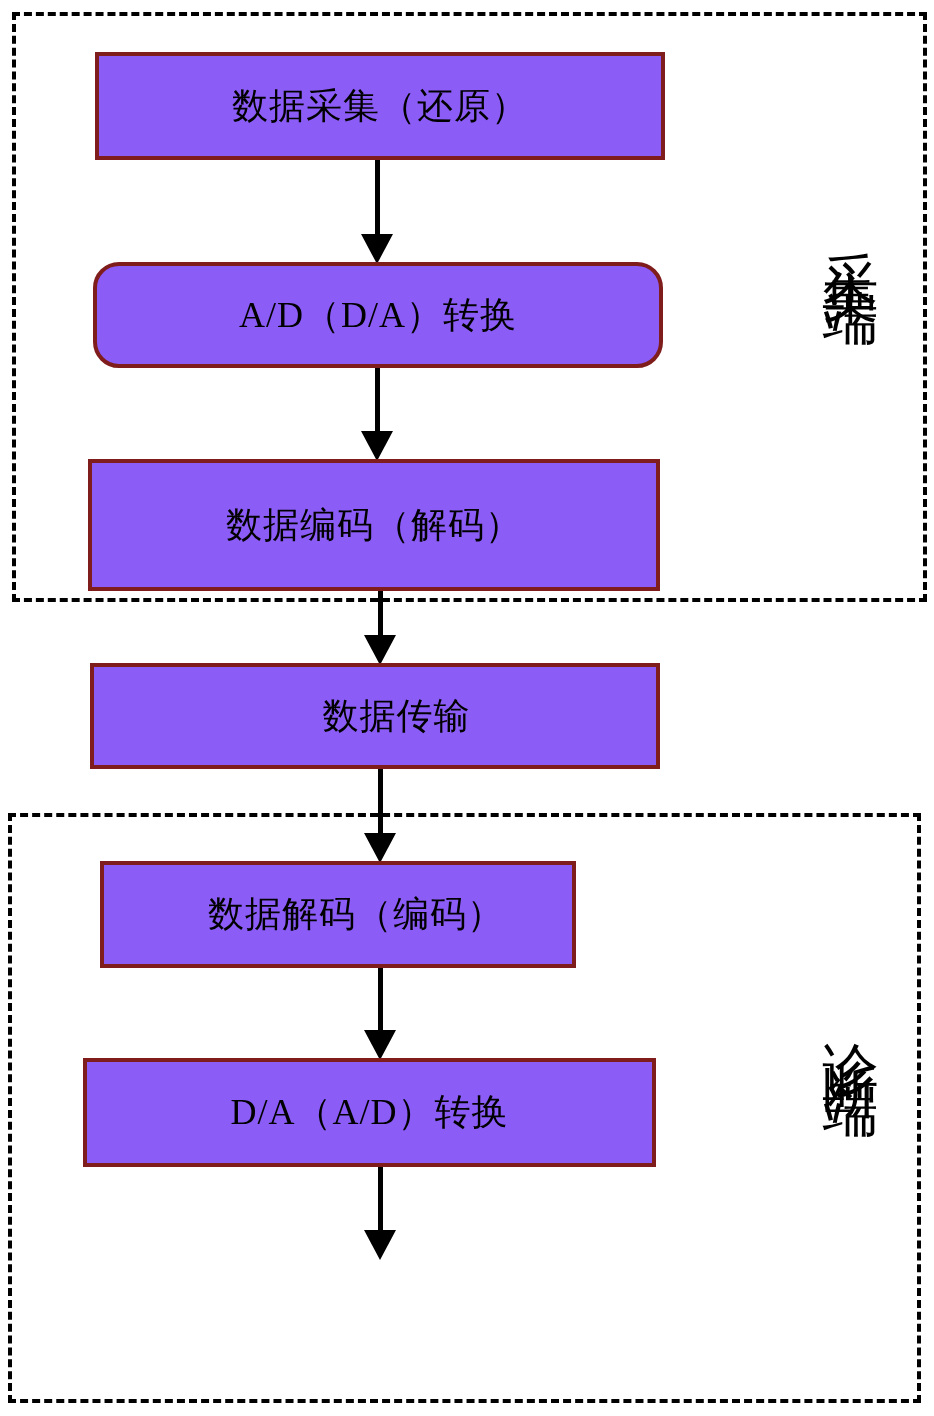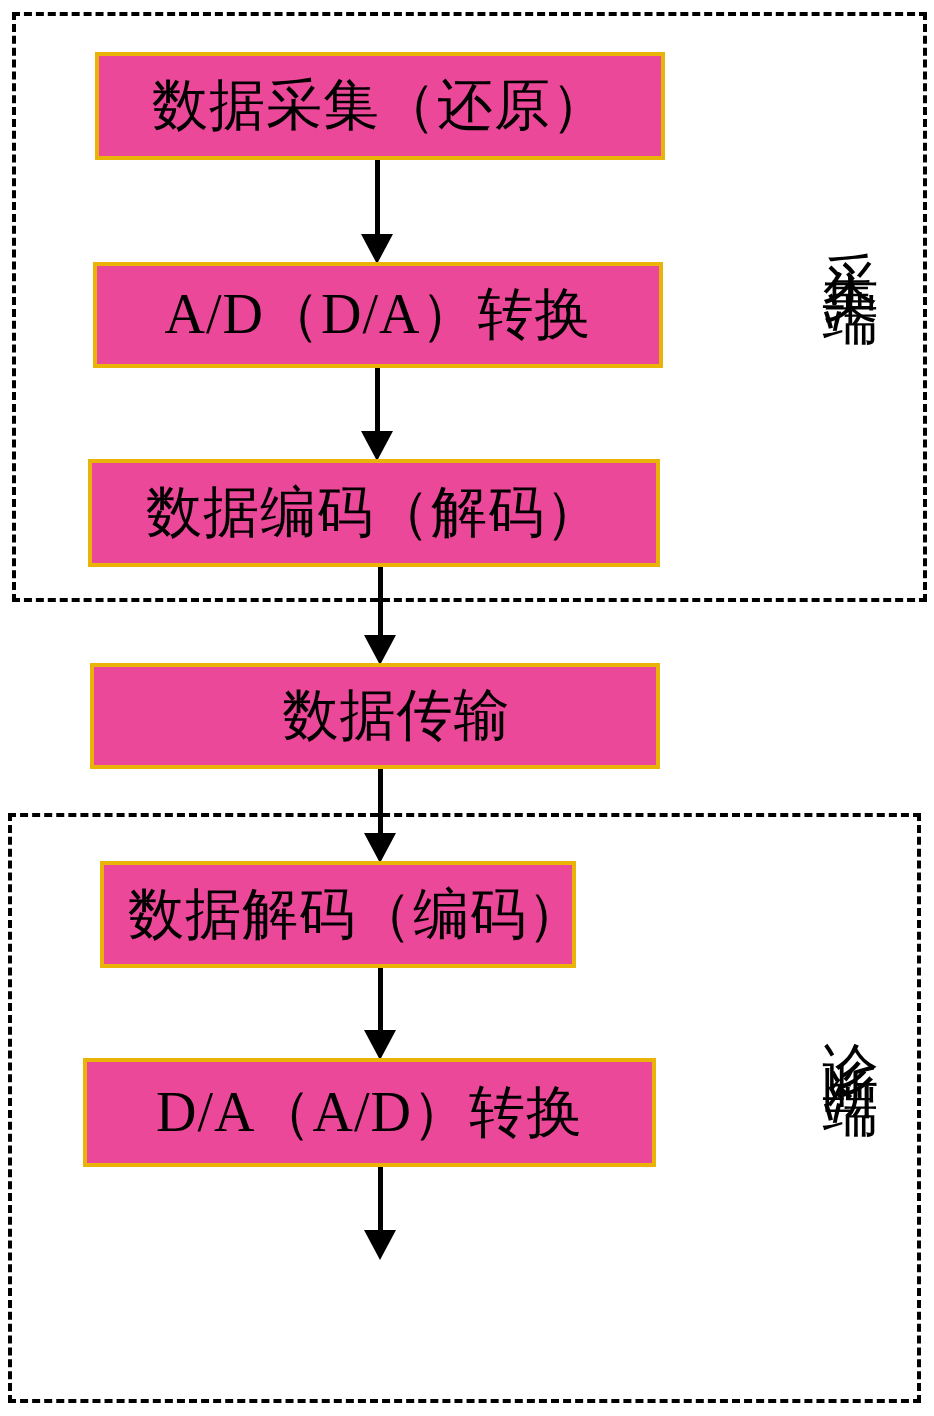--- a/index.html
+++ b/index.html
@@ -19,35 +19,35 @@
     position: absolute;
     border: 4px dashed #000000;
     box-sizing: border-box;
     background: transparent;
   }
   .region-top    { left: 12px; top: 12px;  width: 915px; height: 590px; }
   .region-bottom { left: 8px;  top: 813px; width: 913px; height: 590px; }
 
   .node {
     position: absolute;
-    border: 4px solid #eab308;
+    border: 4px solid #7f1d1d;
     box-sizing: border-box;
-    background: #ec4899;
+    background: #8b5cf6;
     display: flex;
     align-items: center;
     justify-content: center;
-    font-size: 56px;
+    font-size: 36px;
     letter-spacing: 1px;
     color: #000000;
     white-space: nowrap;
     z-index: 2;
   }
   .node-1 { left: 95px; top: 52px;   width: 570px; height: 108px; }
-  .node-2 { left: 93px; top: 262px;  width: 570px; height: 106px; }
-  .node-3 { left: 88px; top: 459px;  width: 572px; height: 108px; }
+  .node-2 { left: 93px; top: 262px;  width: 570px; height: 106px; border-radius: 26px; }
+  .node-3 { left: 88px; top: 459px;  width: 572px; height: 132px; }
   .node-4 { left: 90px; top: 663px;  width: 570px; height: 106px; padding-left: 43px; }
   .node-5 { left: 100px; top: 861px;  width: 476px; height: 107px; padding-left: 36px; }
   .node-6 { left: 83px; top: 1058px; width: 573px; height: 109px; text-align: right; }
   .node-7 { left: 80px; top: 1258px; width: 568px; height: 110px; }
 
   .arrow {
     position: absolute;
     width: 32px;
     display: flex;
     flex-direction: column;

